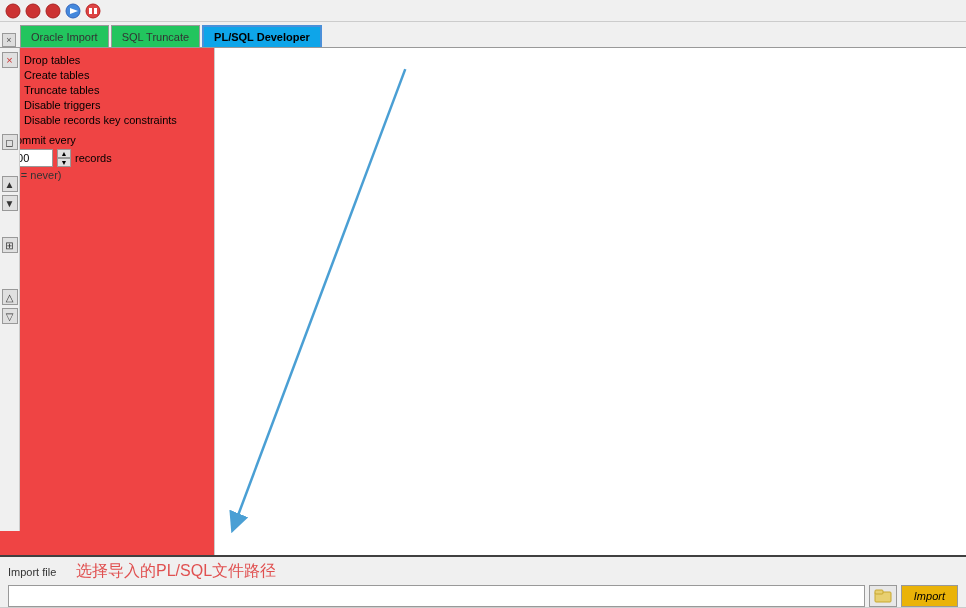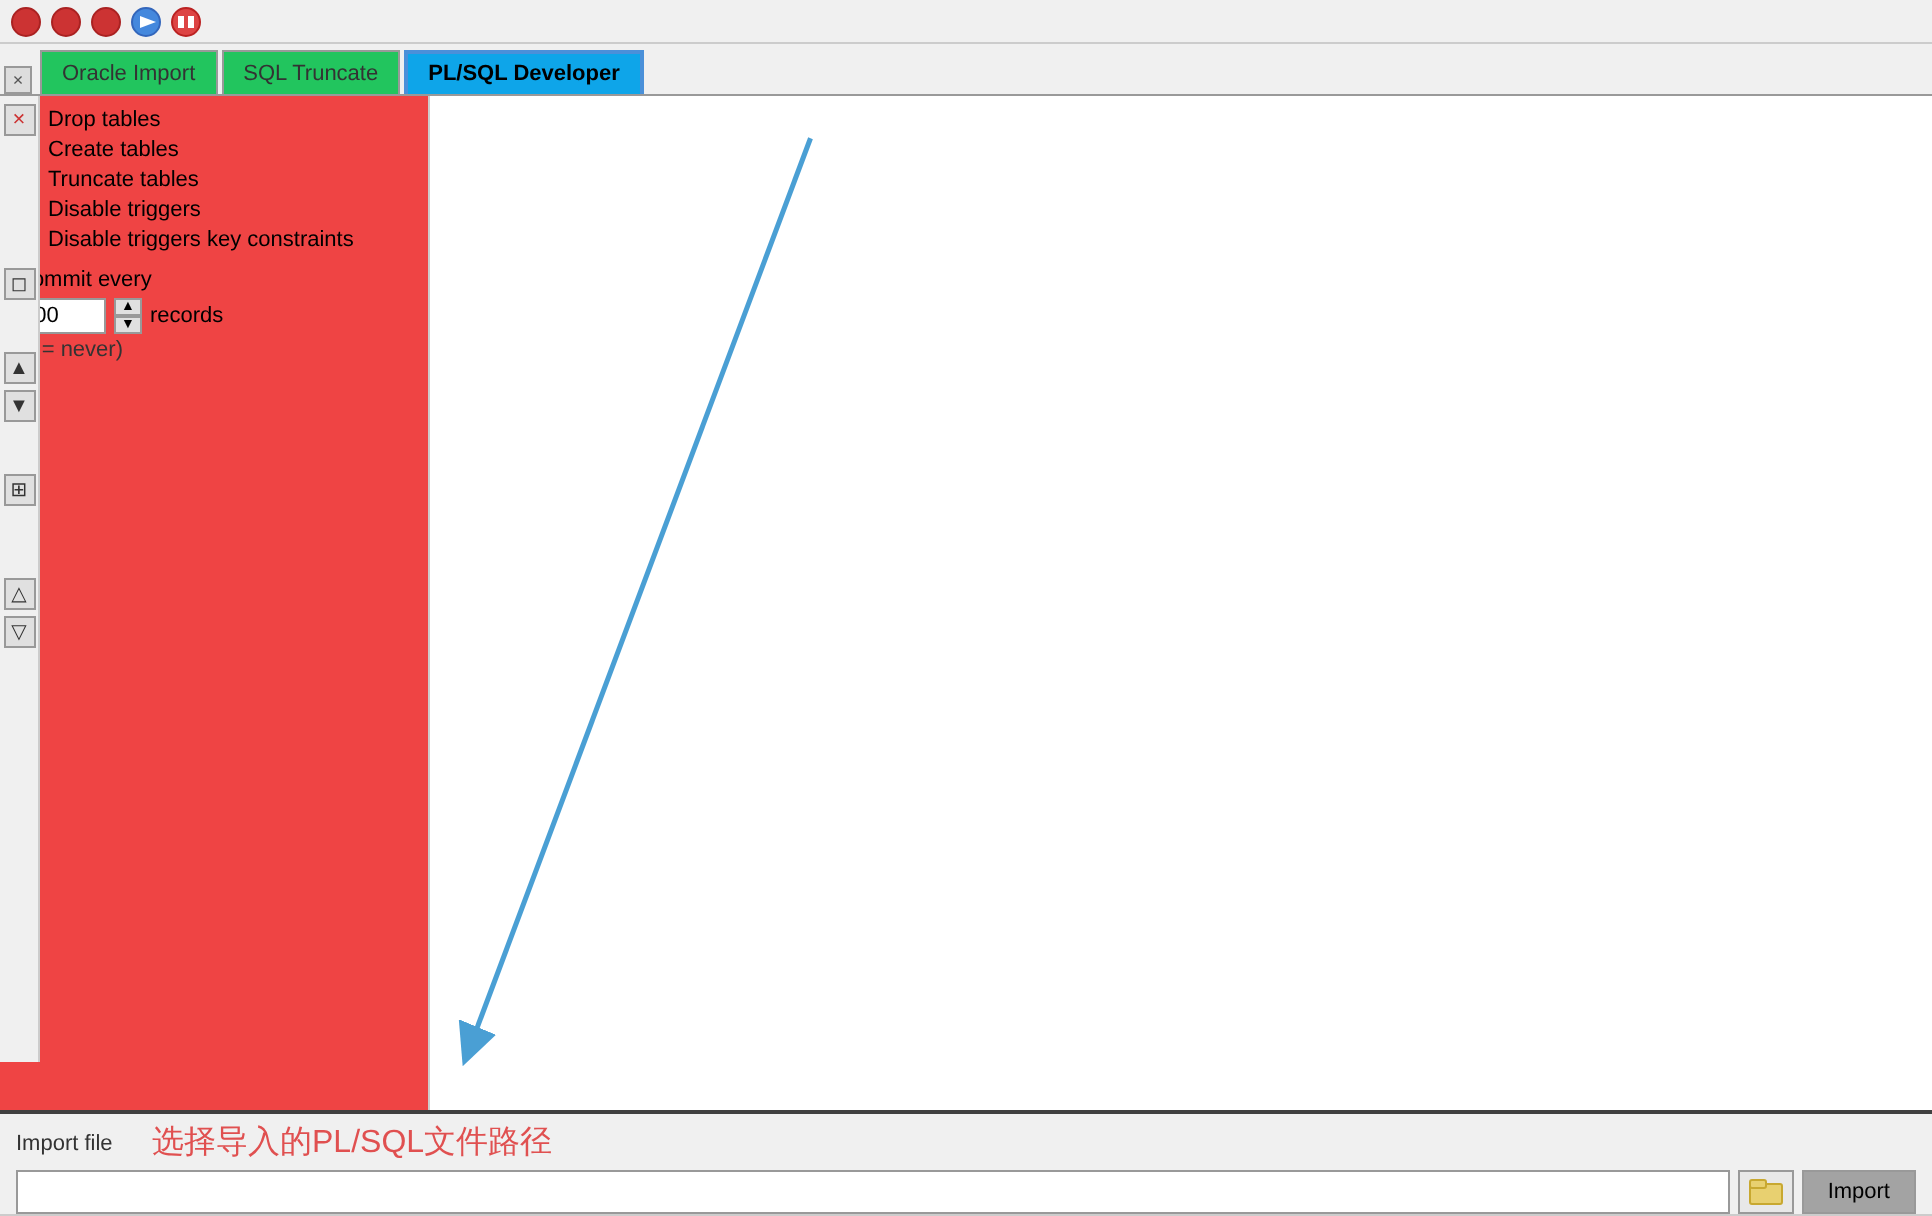--- a/index.html
+++ b/index.html
@@ -213,23 +213,24 @@
       background: #e8e8e8;
       cursor: pointer;
       display: flex;
       align-items: center;
       justify-content: center;
     }
     .import-btn {
       height: 22px;
       padding: 0 12px;
       border: 1px solid #999;
-      background: #a3a3a3;
-      cursor: pointer;
-      font-size: 11px;
+      background: #eab308;
+      cursor: pointer;
+      font-size: 11px;
+      font-style: italic;
     }
 
     
     .status-bar {
       height: 25px;
       background: #f0f0f0;
       border-top: 1px solid #ccc;
       display: flex;
       align-items: center;
       padding: 0 6px;
@@ -308,21 +309,21 @@
     <div class="checkbox-row">
       <input type="checkbox" style="">
       <label>Truncate tables</label>
     </div>
     <div class="checkbox-row">
       <input type="checkbox" checked="" style="">
       <label>Disable triggers</label>
     </div>
     <div class="checkbox-row">
       <input type="checkbox" checked="" style="">
-      <label>Disable triggers key constraints</label>
+      <label>Disable records key constraints</label>
     </div>
 
     <div class="commit-section">
       <div class="commit-label">Commit every</div>
       <div class="commit-input-row">
         <input type="text" class="commit-input" value="100" style="">
         <div class="spin-buttons">
           <div class="spin-btn">▲</div>
           <div class="spin-btn">▼</div>
         </div>

